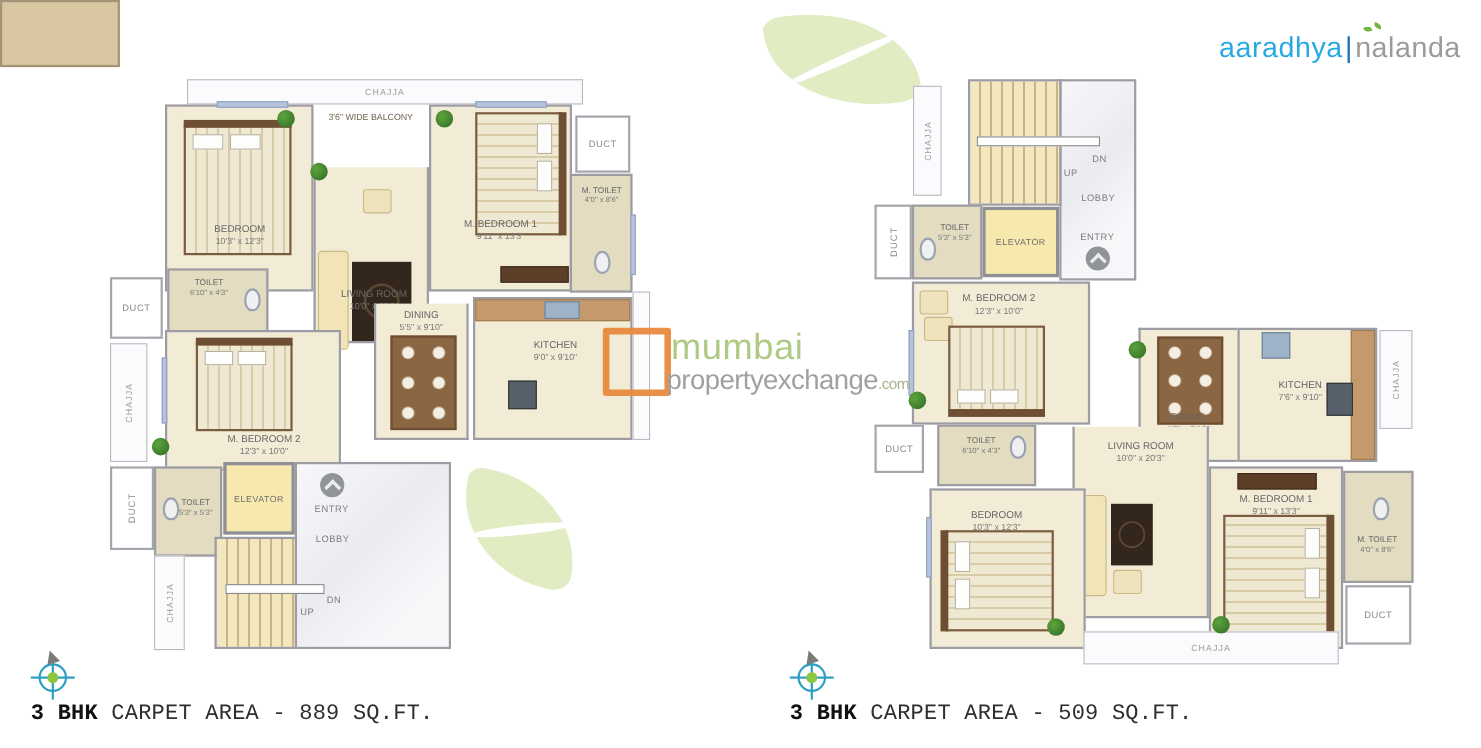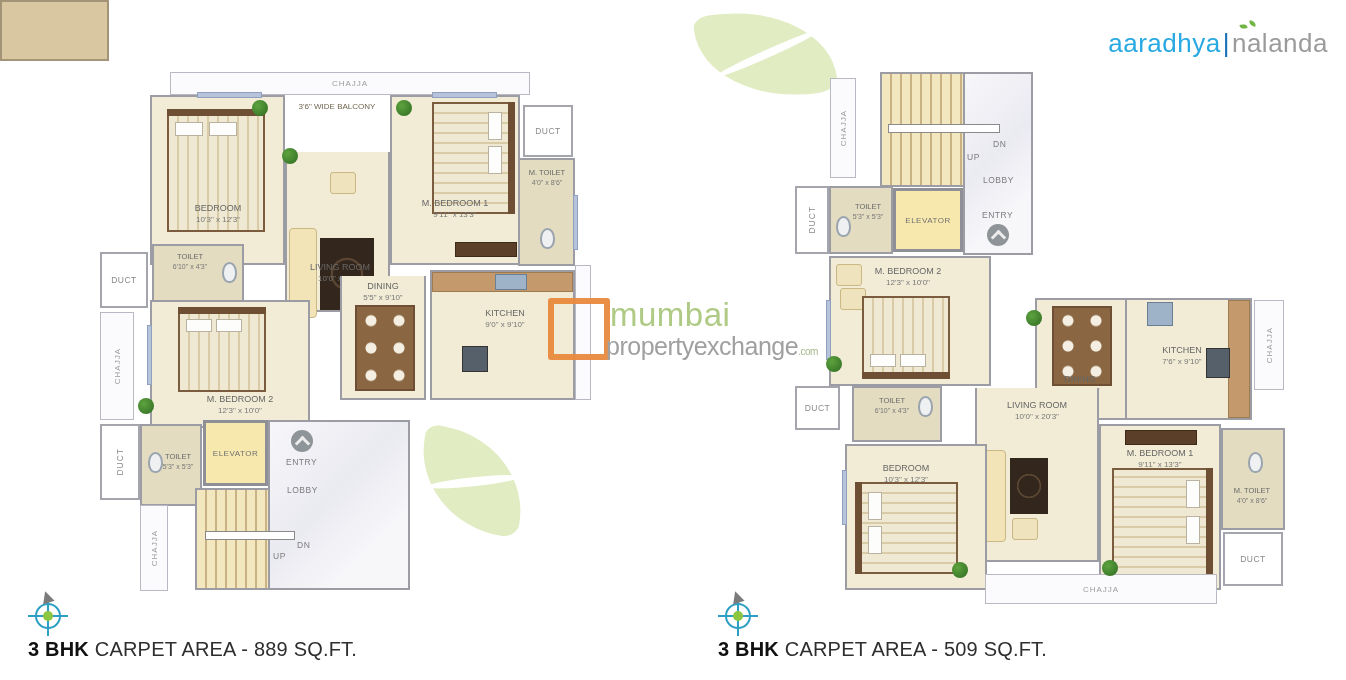--- a/index.html
+++ b/index.html
@@ -61,32 +61,32 @@
   
   .compass{position:absolute;width:36px;height:36px;}
   .c-ring{position:absolute;inset:5px;border:2px solid #2d9fc2;border-radius:50%;}
   .c-h{position:absolute;top:17px;left:-2px;width:40px;height:2px;background:#2d9fc2;}
   .c-v{position:absolute;left:17px;top:-2px;height:40px;width:2px;background:#2d9fc2;}
   .c-dot{position:absolute;top:13px;left:13px;width:10px;height:10px;border-radius:50%;background:#8dc63f;}
   .c-arrow{position:absolute;top:-7px;left:11px;width:0;height:0;border-left:6px solid transparent;
         border-right:6px solid transparent;border-bottom:12px solid #7b7b7b;transform:rotate(-18deg);}
 
   
-  .caption{position:absolute;font-size:20px;color:#2e2e2e;letter-spacing:.2px;}
+  .caption{position:absolute;font-size:20px;color:#2e2e2e;letter-spacing:.2px;font-family:Liberation Mono, monospace;}
   .caption b{color:#111;}
   .logo{position:absolute;top:28px;right:18px;font-size:26px;letter-spacing:.5px;}
   .logo .brand{color:#29a9e1;}
   .logo .div{color:#1d71b8;font-weight:300;padding:0 2px;}
   .logo .sub{color:#9c9b9b;position:relative;}
   .logo .leafdot{position:absolute;width:7px;height:5px;background:#6fb643;border-radius:0 80% 0 80%;}
   .wm{position:absolute;left:548px;top:296px;opacity:.95;}
   .wm-box{position:absolute;left:0;top:2px;width:50px;height:50px;border:6px solid #e98a3e;border-radius:3px;}
   .wm-name{position:absolute;left:62px;top:0;font-size:33px;color:#abc87e;letter-spacing:.5px;}
   .wm-name2{position:absolute;left:58px;top:36px;font-size:25px;color:#9b9b9b;letter-spacing:-0.5px;}
-  .wm-tld{font-size:10px;color:#a2b387;}
+  .wm-tld{font-size:14px;color:#a2b387;}
   .leaf{position:absolute;background:#e1ecc3;border-radius:12% 85% 15% 85%;}
   .leaf .vein{position:absolute;left:8%;top:46%;width:86%;height:9%;background:#fff;border-radius:50%;transform:rotate(-16deg);}
 </style>
 </head>
 <body>
 
 <div class="page">
 
   <div class="leaf abs" style="left:698px;top:8px;width:135px;height:92px;transform:rotate(-8deg);">
       <span class="vein"></span>

